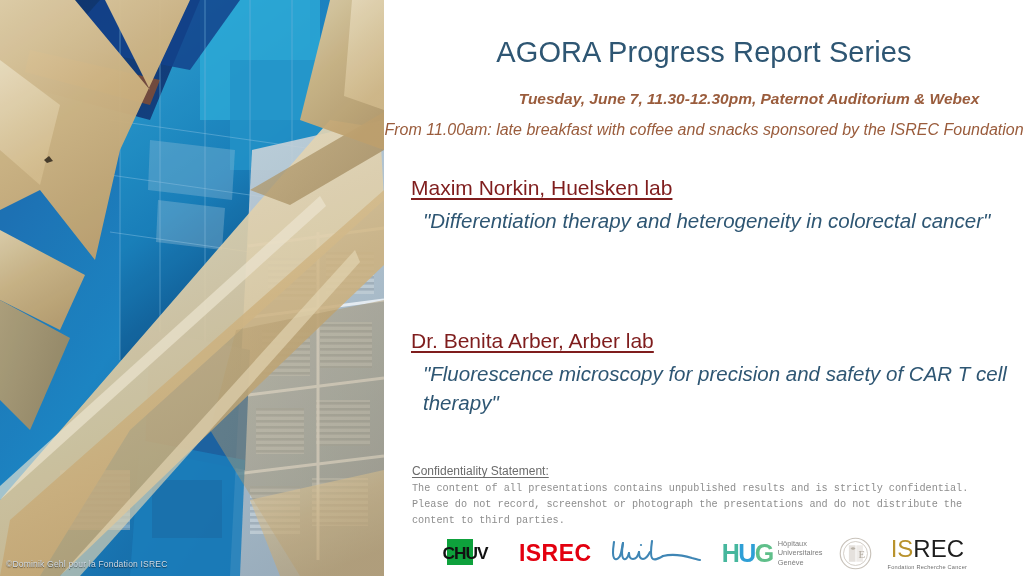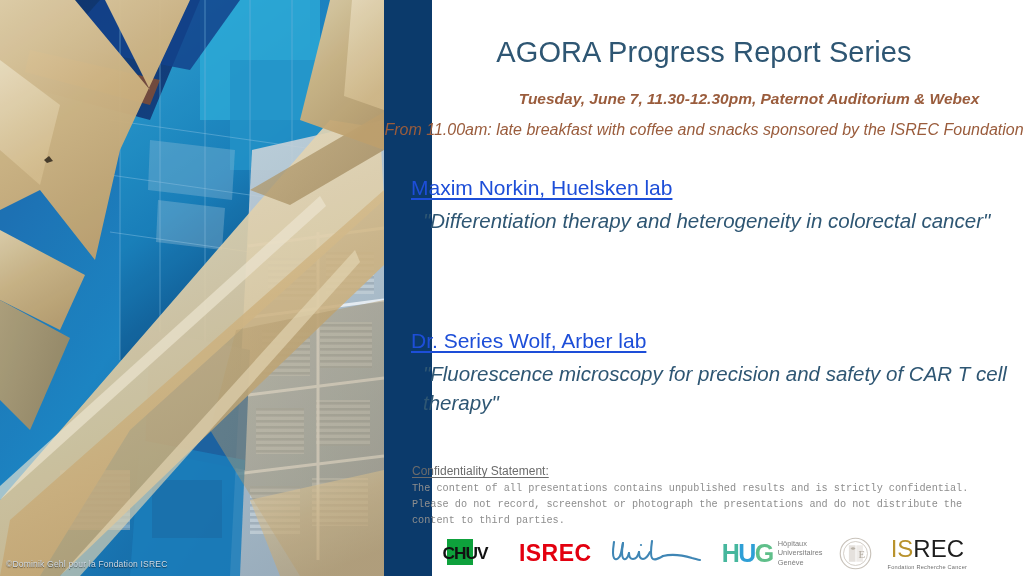--- a/index.html
+++ b/index.html
@@ -19,21 +19,21 @@
     height: 576px;
     background: #ffffff;
     overflow: hidden;
   }
 
   
   .photo-panel {
     position: absolute;
     left: 0;
     top: 0;
-    width: 432px;
+    width: 384px;
     height: 576px;
     overflow: hidden;
     background: #0b3a6b;
     text-decoration: underline;
   }
   .photo-svg {
     display: block;
     width: 384px;
     height: 576px;
   }
@@ -101,21 +101,21 @@
   }
 
   .talk-block { position: absolute; left: 27px; width: 600px; }
   .talk-1 { top: 160px; }
   .talk-2 { top: 313px; }
 
   .speaker {
     font-family: "Liberation Sans", sans-serif;
     font-size: 21px;
     font-weight: 400;
-    color: #1d4ed8;
+    color: #7f1d1d;
     text-decoration: underline;
     text-underline-offset: 3px;
     white-space: nowrap;
     margin: 0 0 6px 0;
   }
   .talk-title {
     font-family: "Liberation Sans", sans-serif;
     font-style: italic;
     font-size: 20.5px;
     font-weight: 400;
@@ -382,21 +382,21 @@
     <div class="title">AGORA Progress Report Series</div>
     <div class="subtitle1">Tuesday, June 7, 11.30-12.30pm, Paternot Auditorium &amp; Webex</div>
     <div class="subtitle2">From 11.00am: late breakfast with coffee and snacks sponsored by the ISREC Foundation</div>
 
     <div class="talk-block talk-1">
       <div class="speaker">Maxim Norkin, Huelsken lab</div>
       <div class="talk-title">"Differentiation therapy and heterogeneity in colorectal cancer"</div>
     </div>
 
     <div class="talk-block talk-2">
-      <div class="speaker">Dr. Series Wolf, Arber lab</div>
+      <div class="speaker">Dr. Benita Arber, Arber lab</div>
       <div class="talk-title">"Fluorescence microscopy for precision and safety of CAR T cell therapy"</div>
     </div>
 
     <div class="confidentiality">
       <div class="conf-head">Confidentiality Statement:</div>
       <div class="conf-body">The content of all presentations contains unpublished results and is strictly confidential. Please do not record, screenshot or photograph the presentations and do not distribute the content to third parties.</div>
     </div>
 
     <div class="logo-bar">
 

